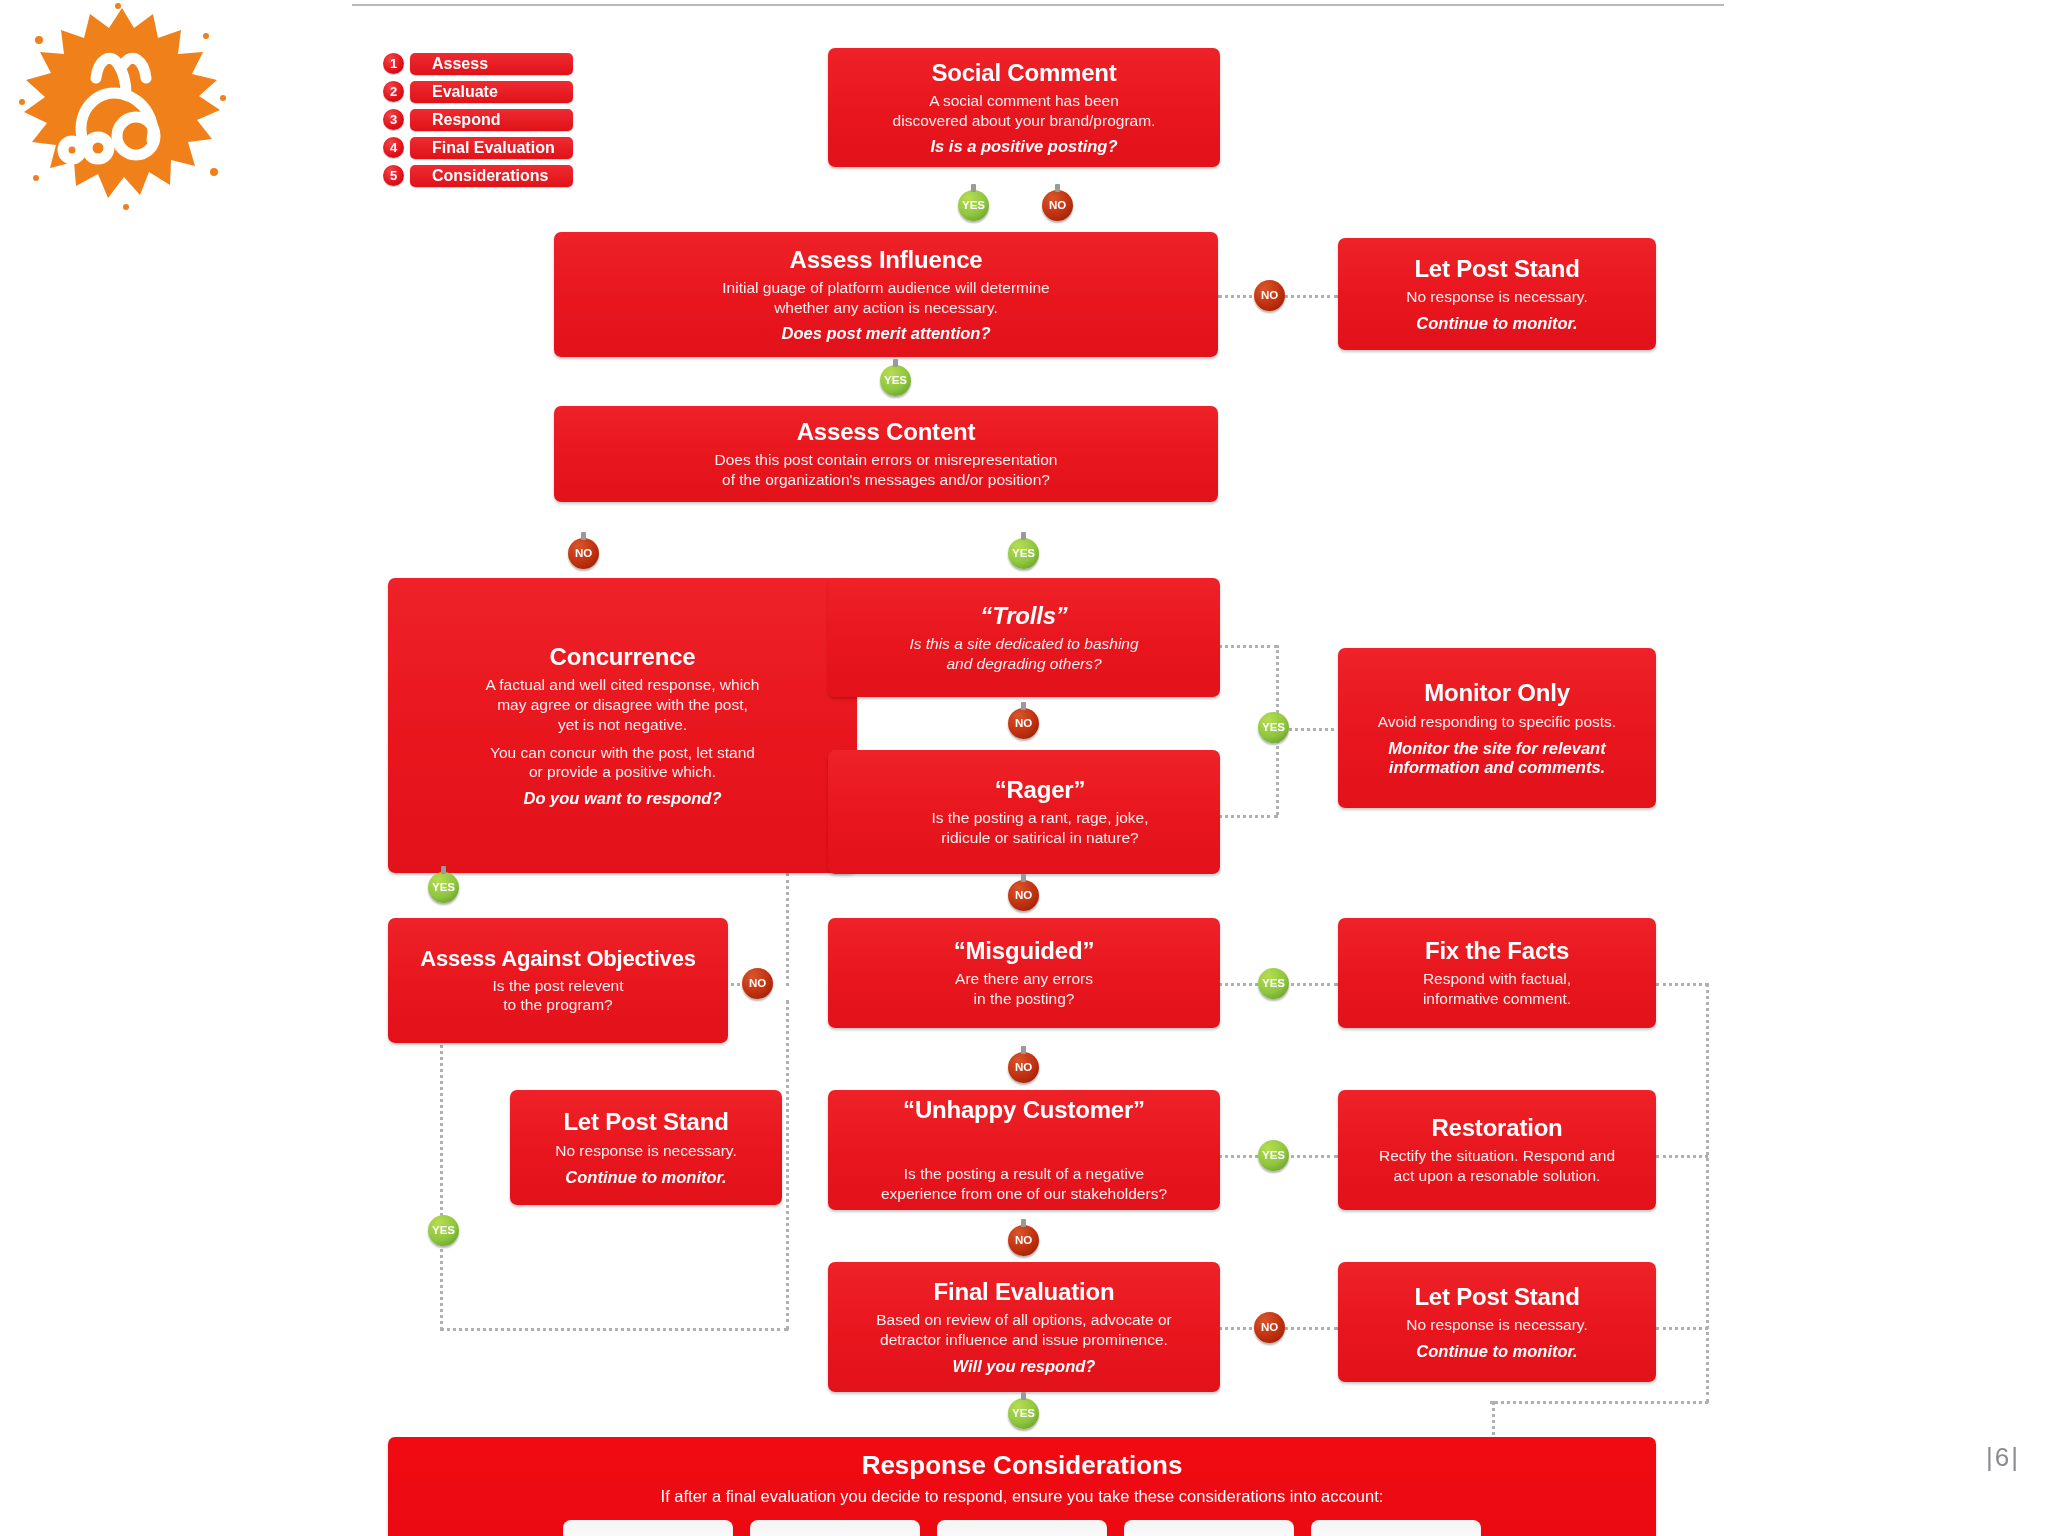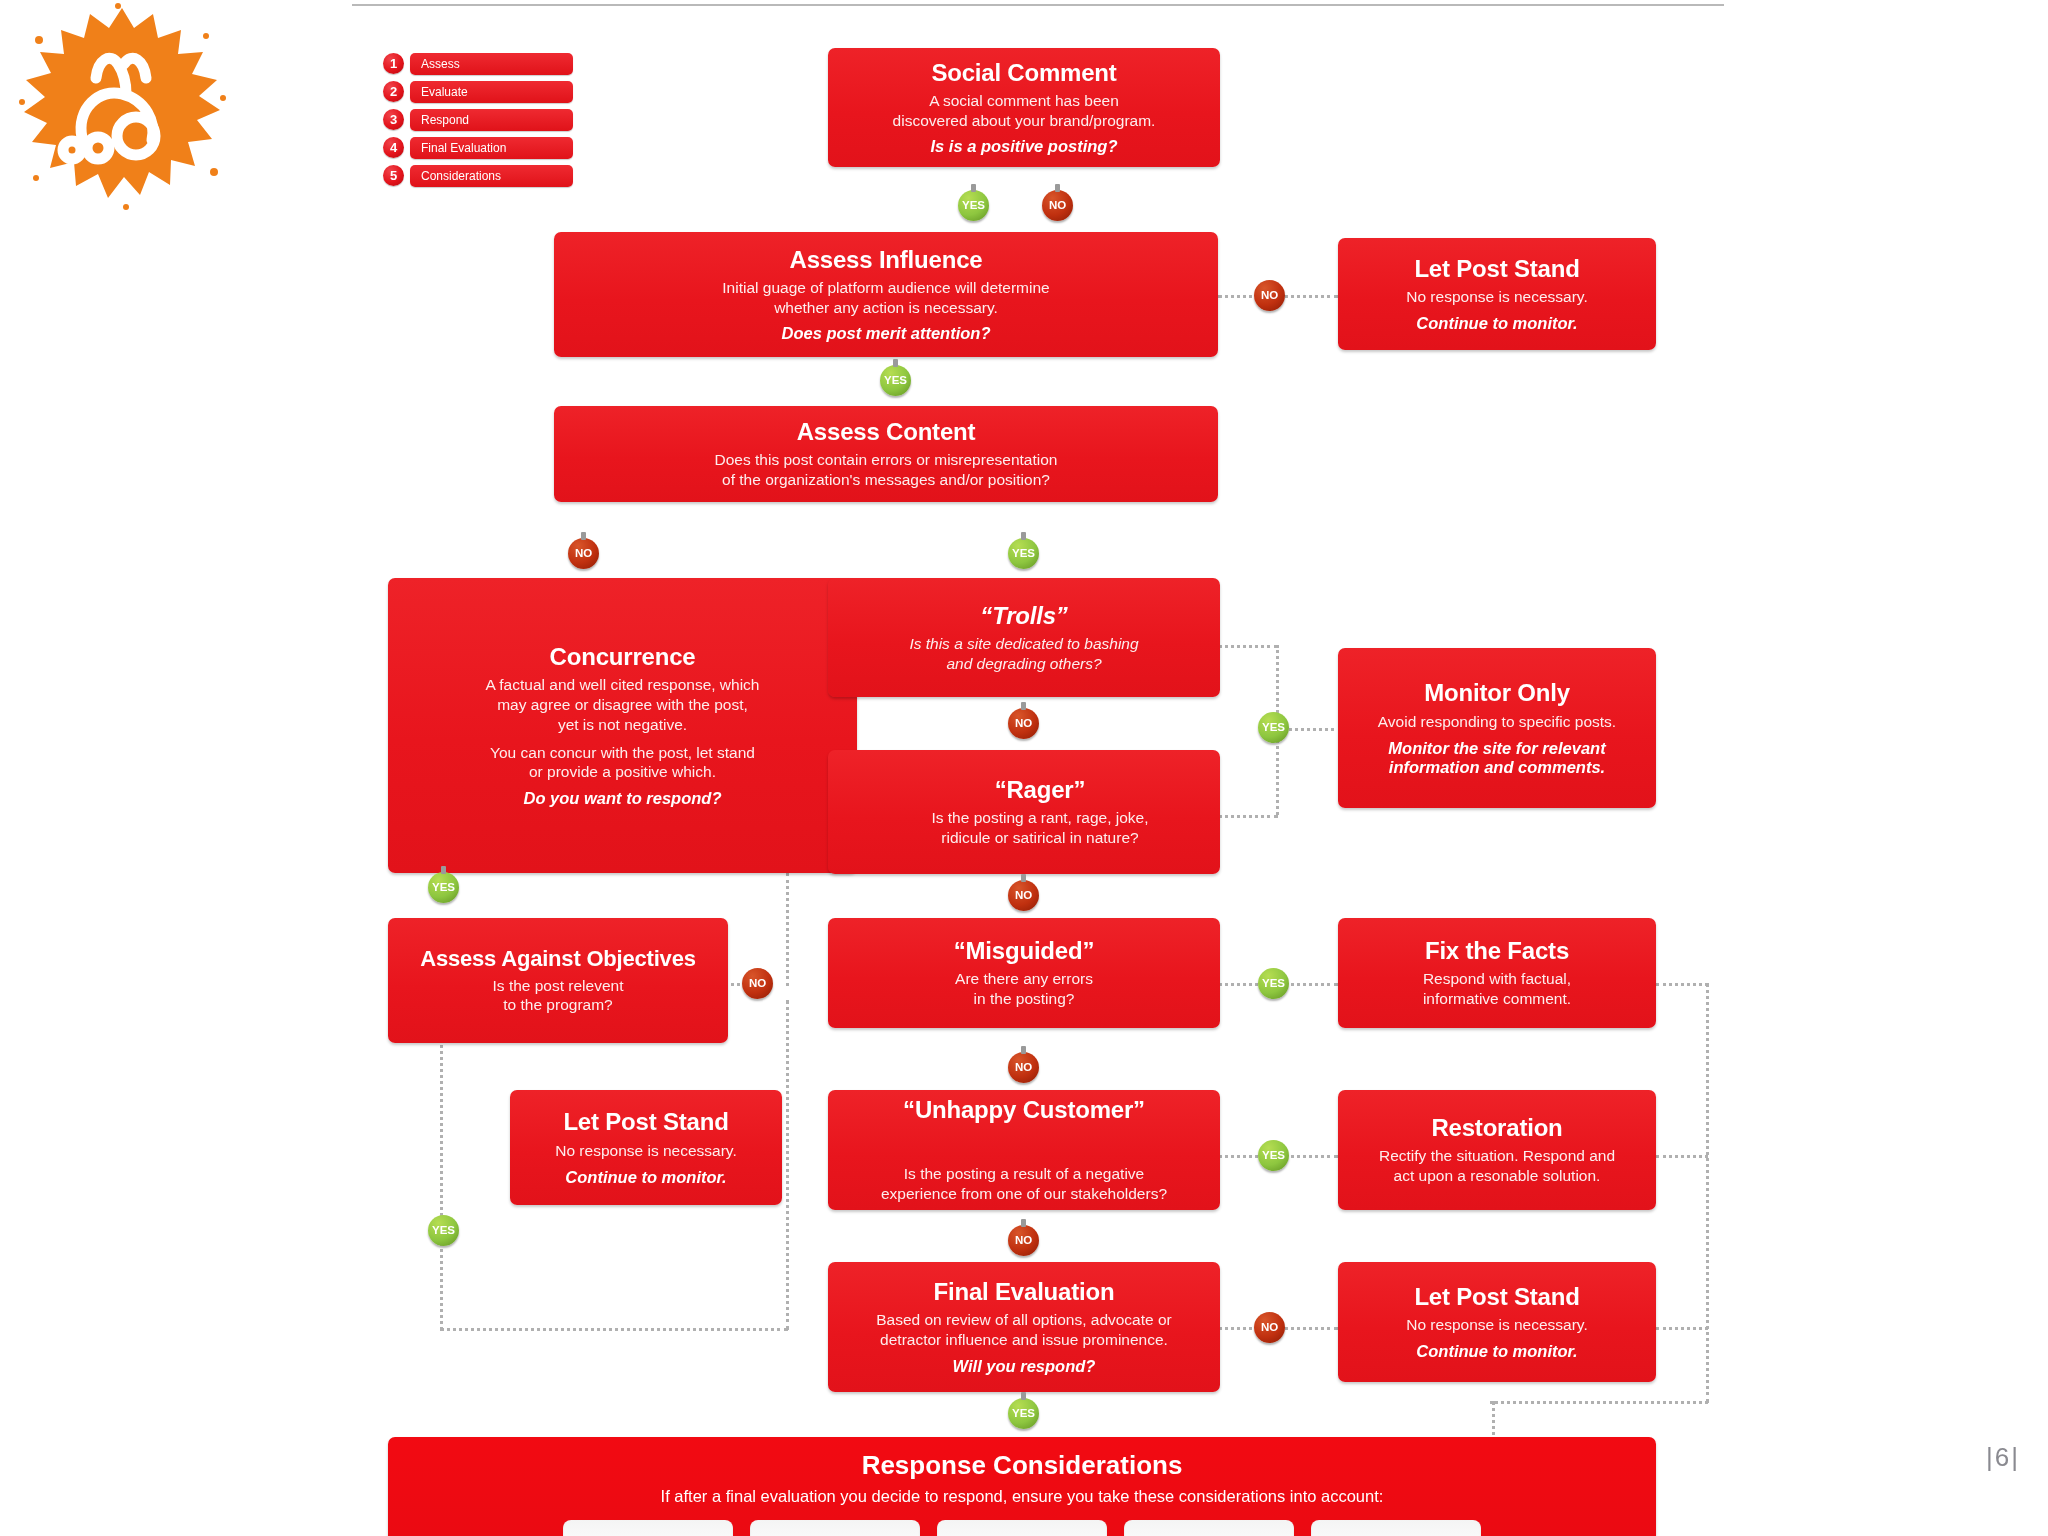--- a/index.html
+++ b/index.html
@@ -19,22 +19,22 @@
   .legend-num{
     width:21px;height:21px;border-radius:50%;
     background:radial-gradient(circle at 35% 28%, #f0434a 0%, #e4141c 55%, #b4070d 100%);
     color:#fff;font-size:13px;font-weight:bold;line-height:21px;text-align:center;
     flex:0 0 21px;margin-right:6px;
     box-shadow:0 1px 1px rgba(0,0,0,.25);
   }
   .legend-pill{
     flex:1;height:22px;border-radius:5px;
     background:linear-gradient(180deg,#ef2a31 0%,#e01219 100%);
-    color:#fff;font-size:12px;font-weight:normal;line-height:22px;
-    padding-left:11px;box-sizing:border-box;
+    color:#fff;font-size:16px;font-weight:bold;line-height:22px;
+    padding-left:22px;box-sizing:border-box;
     box-shadow:0 1px 1px rgba(0,0,0,.2);
     white-space:nowrap;overflow:hidden;
   }
 
   
   .node{
     position:absolute;box-sizing:border-box;border-radius:7px;
     background:linear-gradient(180deg,#ee2228 0%,#e8151d 55%,#e2121a 100%);
     color:#ffffff;text-align:center;
     box-shadow:0 2px 3px rgba(0,0,0,.22);

